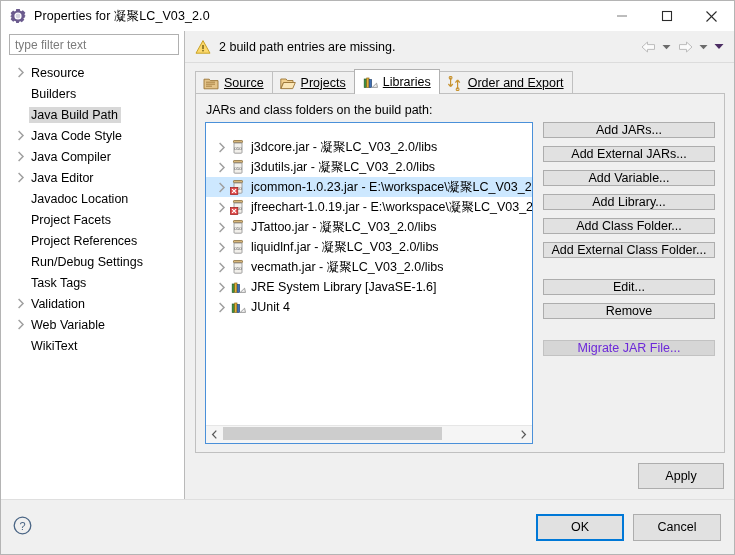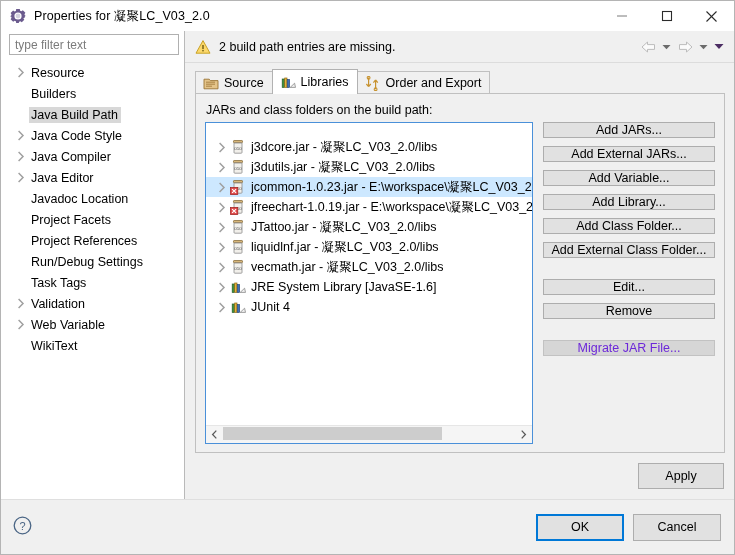--- a/index.html
+++ b/index.html
@@ -161,20 +161,21 @@
 
   
   #tabstrip {
     height: 25px;
     flex: 0 0 25px;
     display: flex;
     align-items: flex-end;
     padding-left: 10px;
     margin-top: 6px;
     position: relative;
+    text-decoration: underline;
   }
   .tab {
     height: 23px;
     display: flex;
     align-items: center;
     padding: 0 8px 0 7px;
     font-size: 12.5px;
     border: 1px solid #c0c0c0;
     border-bottom: none;
     background: #f0f0f0;
@@ -528,20 +529,29 @@
         <div id="tabstrip">
             <div class="tab">
               <span class="tabicon">
                 <svg width="16" height="15" viewBox="0 0 16 15">
                   <path d="M1 3.2h5.2l1.2 1.4H15v8.2H1z" fill="#e4c489" stroke="#9a7434" stroke-width="0.9"></path>
                   <path d="M3 6.2h9M3 8.2h9M3 10.2h6" stroke="#9a7434" stroke-width="0.8"></path>
                 </svg>
               </span>
               <span>Source</span>
             </div>
+            <div class="tab">
+              <span class="tabicon">
+                <svg width="16" height="15" viewBox="0 0 16 15">
+                  <path d="M0.8 3.0h5.3l1.2 1.5H13v2H3.6L0.8 12.6z" fill="#f2d08f" stroke="#9a7434" stroke-width="0.9"></path>
+                  <path d="M3.6 6.5H15.3l-2.6 6.1H1z" fill="#fbe6b6" stroke="#9a7434" stroke-width="0.9"></path>
+                </svg>
+              </span>
+              <span>Projects</span>
+            </div>
             <div class="tab active">
               <span class="tabicon">
                 <svg width="16" height="16" viewBox="0 0 16 16">
                   <rect x="2.2" y="5.0" width="2.3" height="8.4" fill="#3f8f3f" stroke="#245a24" stroke-width="0.7"></rect>
                   <rect x="4.7" y="4.0" width="2.3" height="9.4" fill="#e8b33a" stroke="#8a6812" stroke-width="0.7"></rect>
                   <rect x="7.2" y="5.6" width="2.3" height="7.8" fill="#3f6fb5" stroke="#24436e" stroke-width="0.7"></rect>
                   <path d="M10.2 13.4 14.6 9.2l0.9 4.2z" fill="#f0f0f0" stroke="#7a7a7a" stroke-width="0.7"></path>
                 </svg>
               </span>
               <span>Libraries</span>

